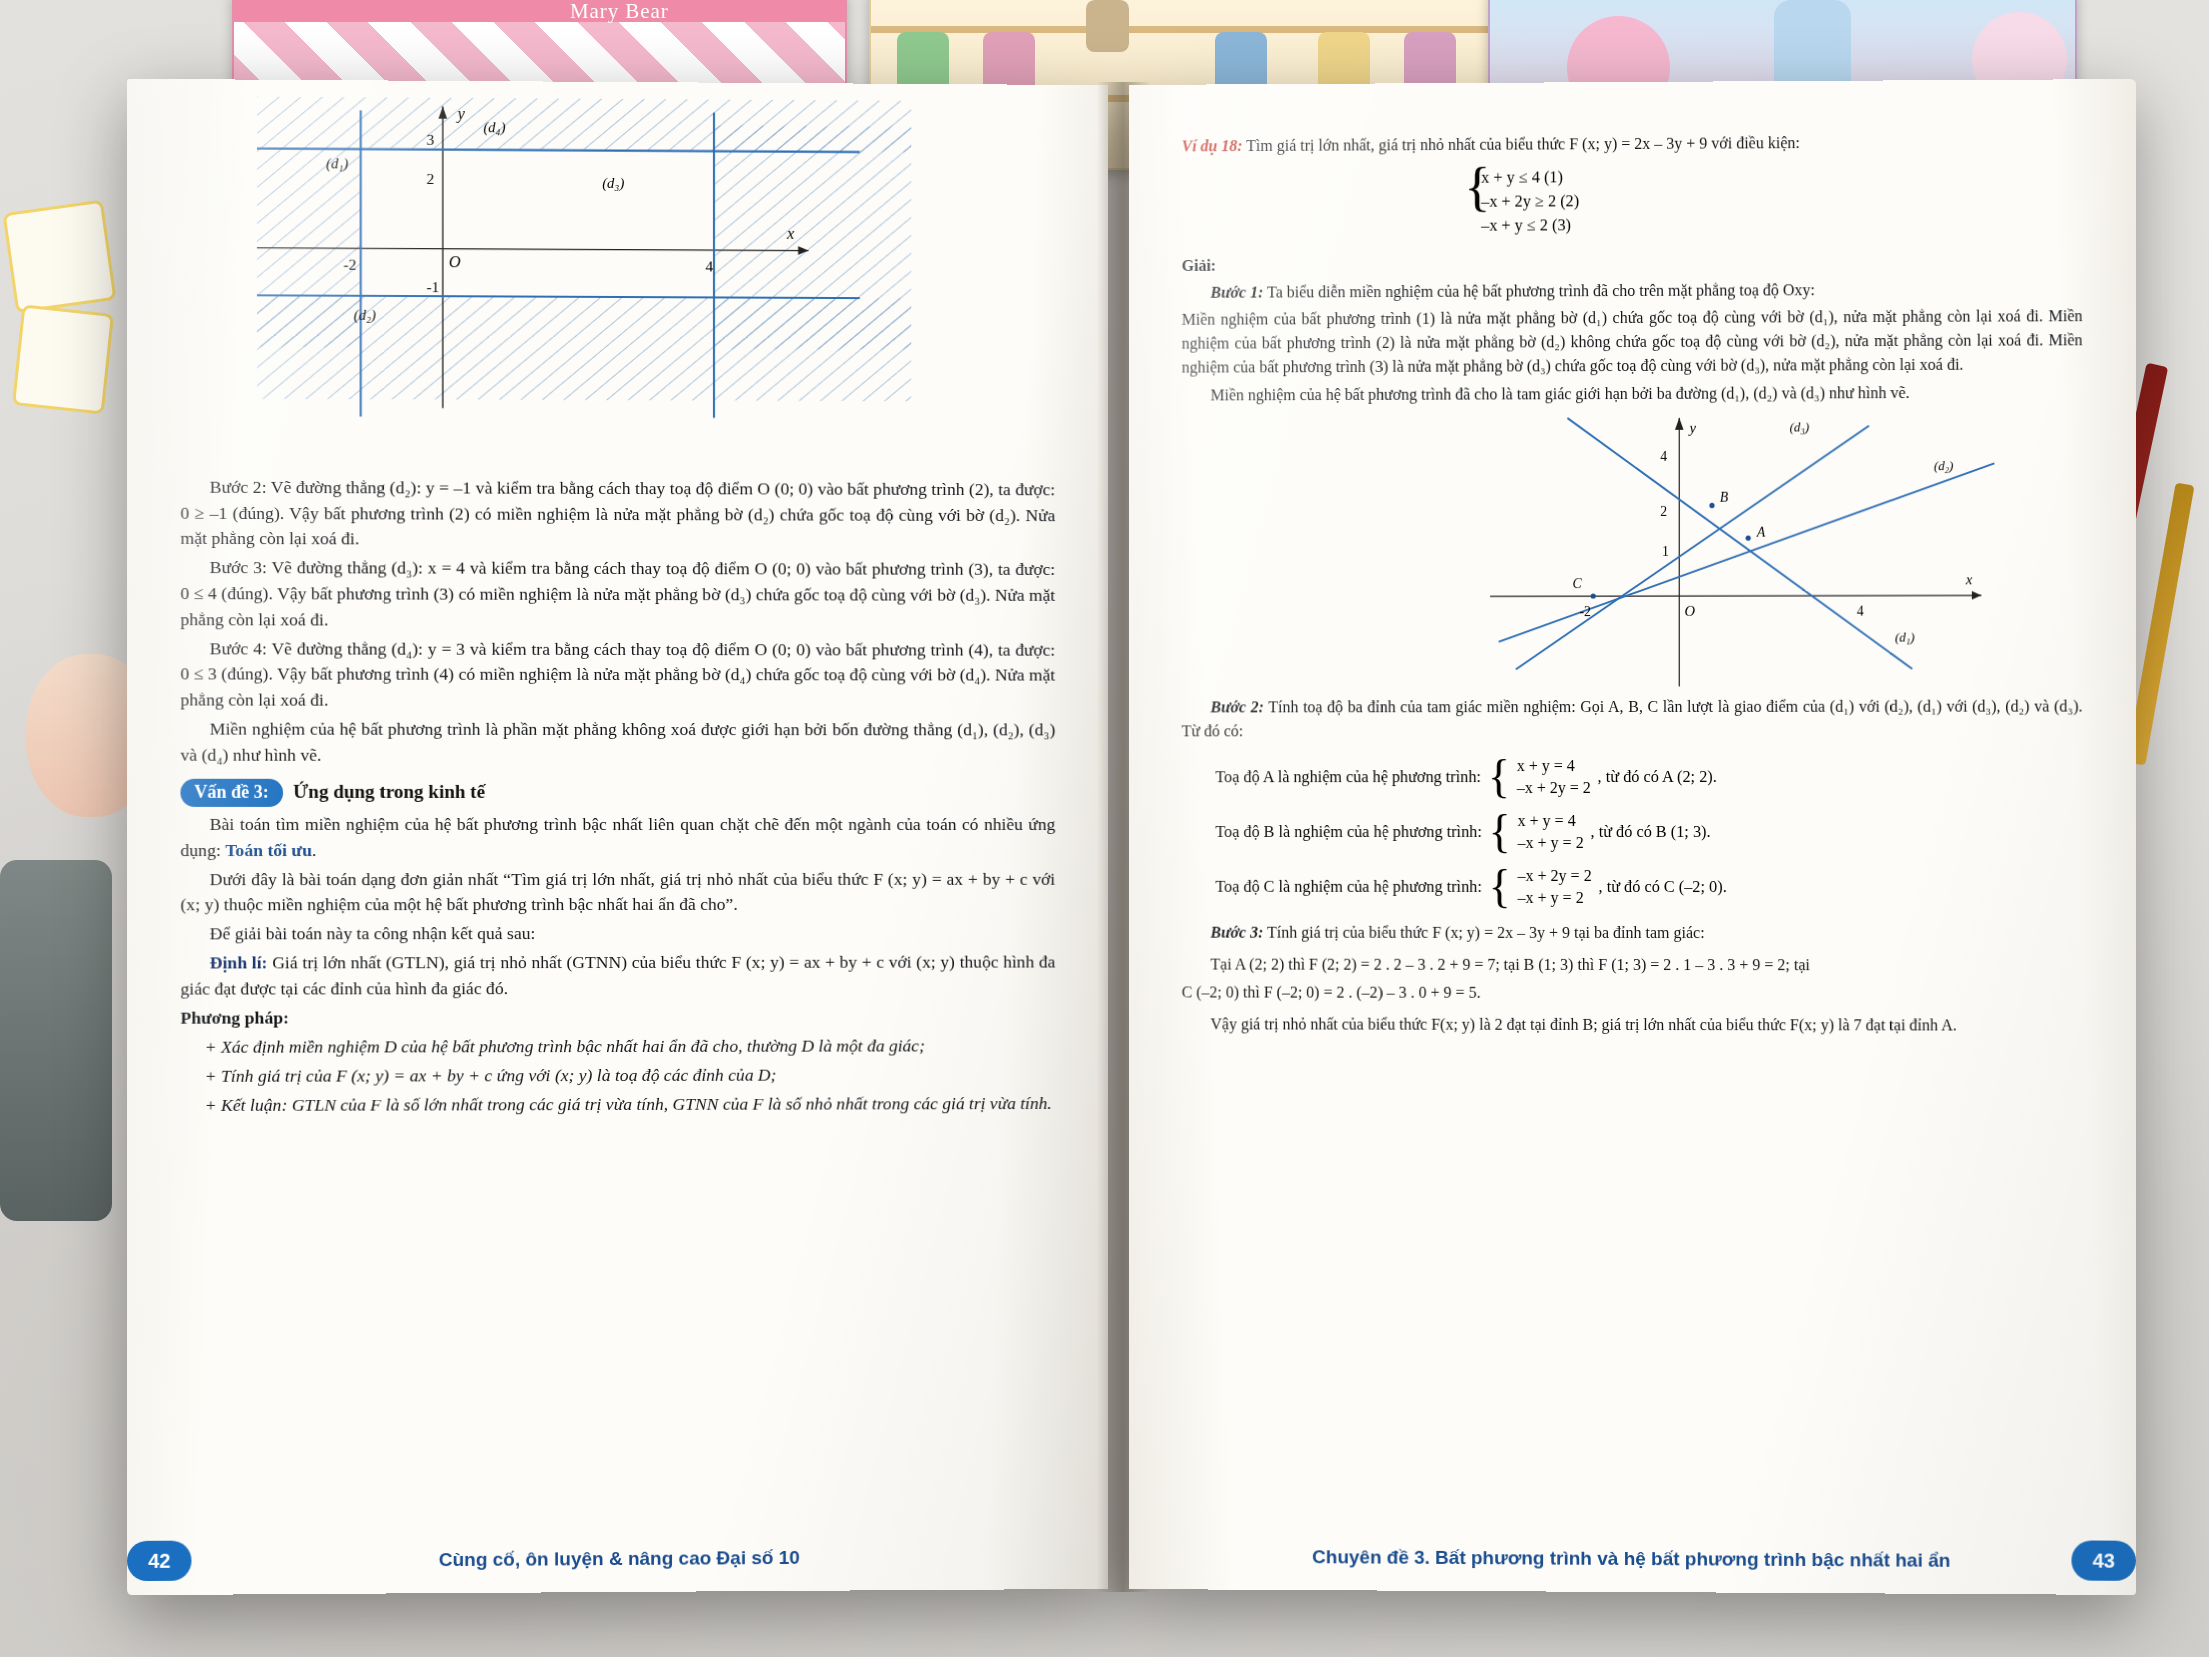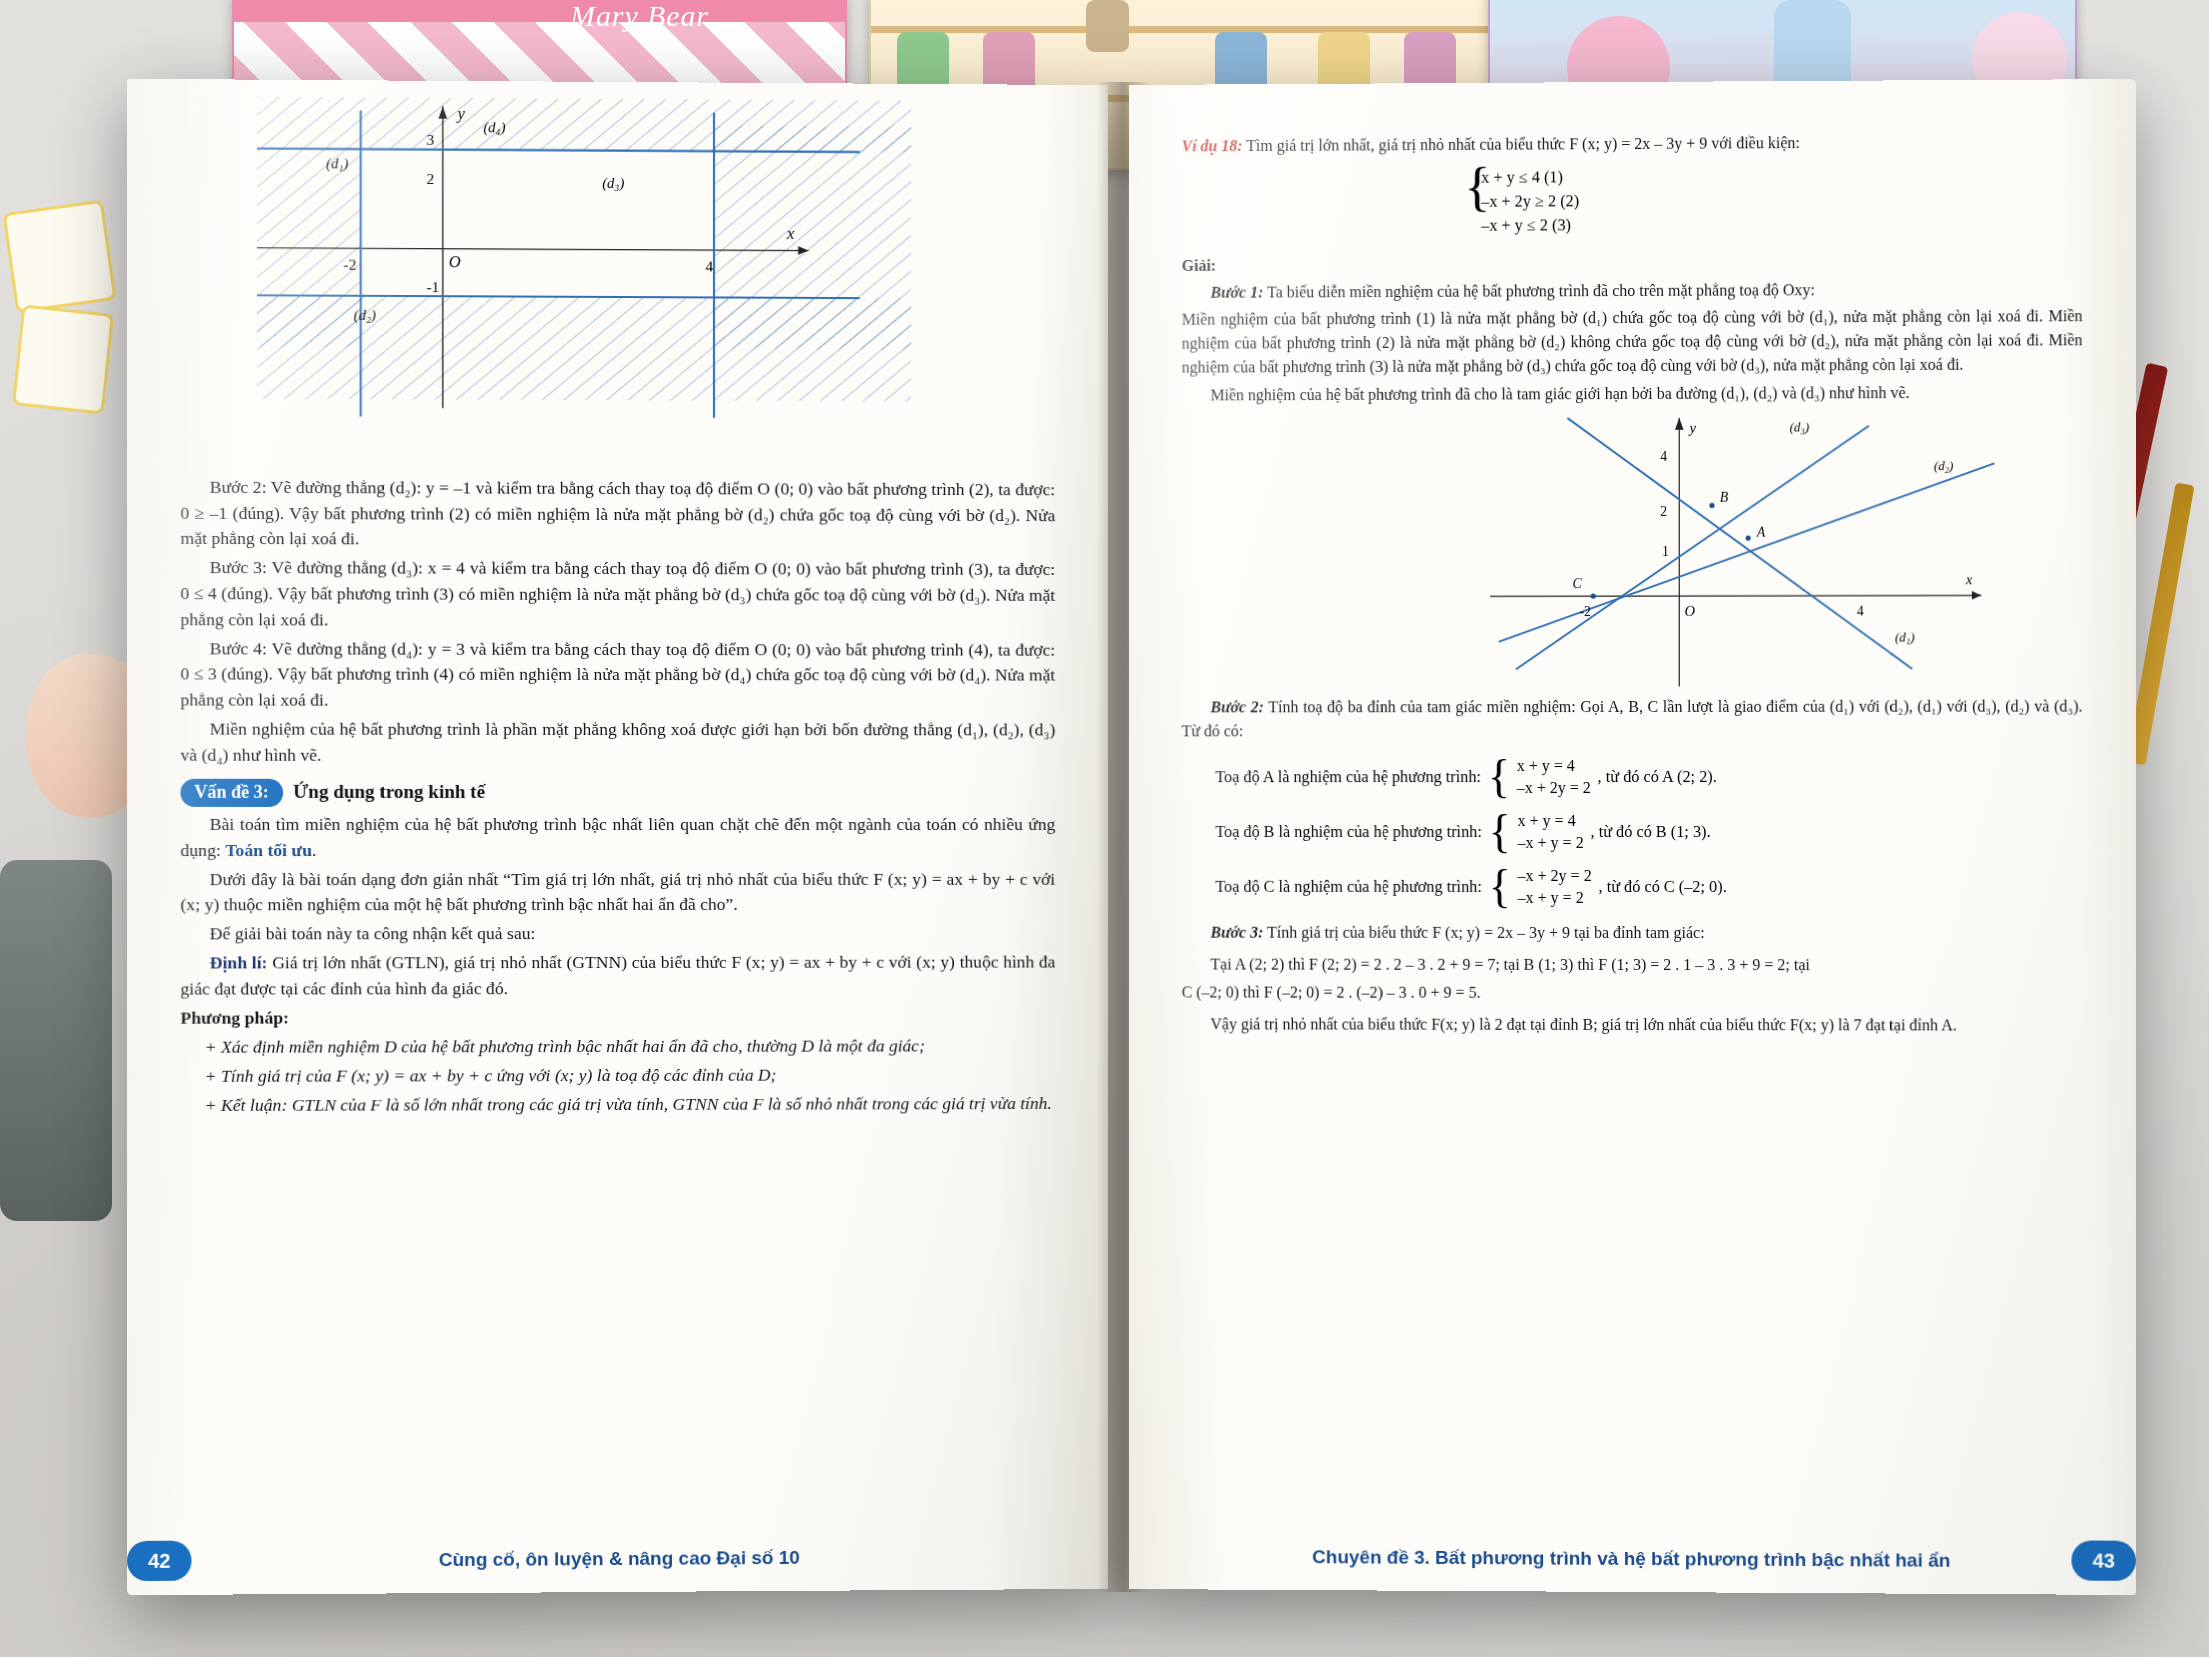--- a/index.html
+++ b/index.html
@@ -16,21 +16,21 @@
       radial-gradient(ellipse at 18% 88%, #c9c6c2 0%, rgba(201,198,194,0) 45%),
       radial-gradient(ellipse at 86% 12%, #e6e4e1 0%, rgba(230,228,225,0) 50%),
       linear-gradient(160deg,#e3e1de 0%, #dcdad7 40%, #cfcdc9 100%);
   }
   
   .box{position:absolute;border-radius:5.2px;box-shadow:0 5.2px 12px rgba(0,0,0,.25);overflow:hidden;}
   .box1{left:232px;top:-8.6px;width:611px;height:103px;background:
       repeating-linear-gradient(45deg,#f5b9cd 0 29px,#ffffff 29px 59px);
       border:2.6px solid #e58fae;}
   .box1 .bb{position:absolute;left:0;top:0;width:100%;height:29px;background:#f08aa9;}
-  .box1 .label{position:absolute;left:55%;top:5.2px;color:#fff;font-style:italic;font-size:30px;letter-spacing:0.9px;}
+  .box1 .label{position:absolute;left:55%;top:5.2px;color:#fff;font-size:21px;letter-spacing:0.9px;}
   .box2{left:869px;top:-10.3px;width:619px;height:176px;background:linear-gradient(#fdf3dc,#f7e7c2);border:2.6px solid #e3cc98;}
   .box2 .shelf{position:absolute;left:0;right:0;height:6.9px;background:#d9b97f;}
   .box2 .kid{position:absolute;width:52px;height:77px;border-radius:8.6px;}
   .box3{left:1488px;top:-12px;width:585px;height:206px;background:linear-gradient(#cfe8f7,#f6cfe0);border:2.6px solid #c2a2c8;}
   .box3 .circ{position:absolute;border-radius:50%;}
   .blocks{position:absolute;left:8.6px;top:206px;width:146px;height:224px;}
   .blk{position:absolute;border:3.4px solid #f2d46a;background:#fdfbf0;border-radius:8.6px;}
   .pencil{position:absolute;transform-origin:50% 50%;}
   .toy{position:absolute;left:26px;top:654px;width:129px;height:163px;border-radius:60px/77px;
        background:linear-gradient(#f6dcc8,#eec3ad);opacity:.9;}

